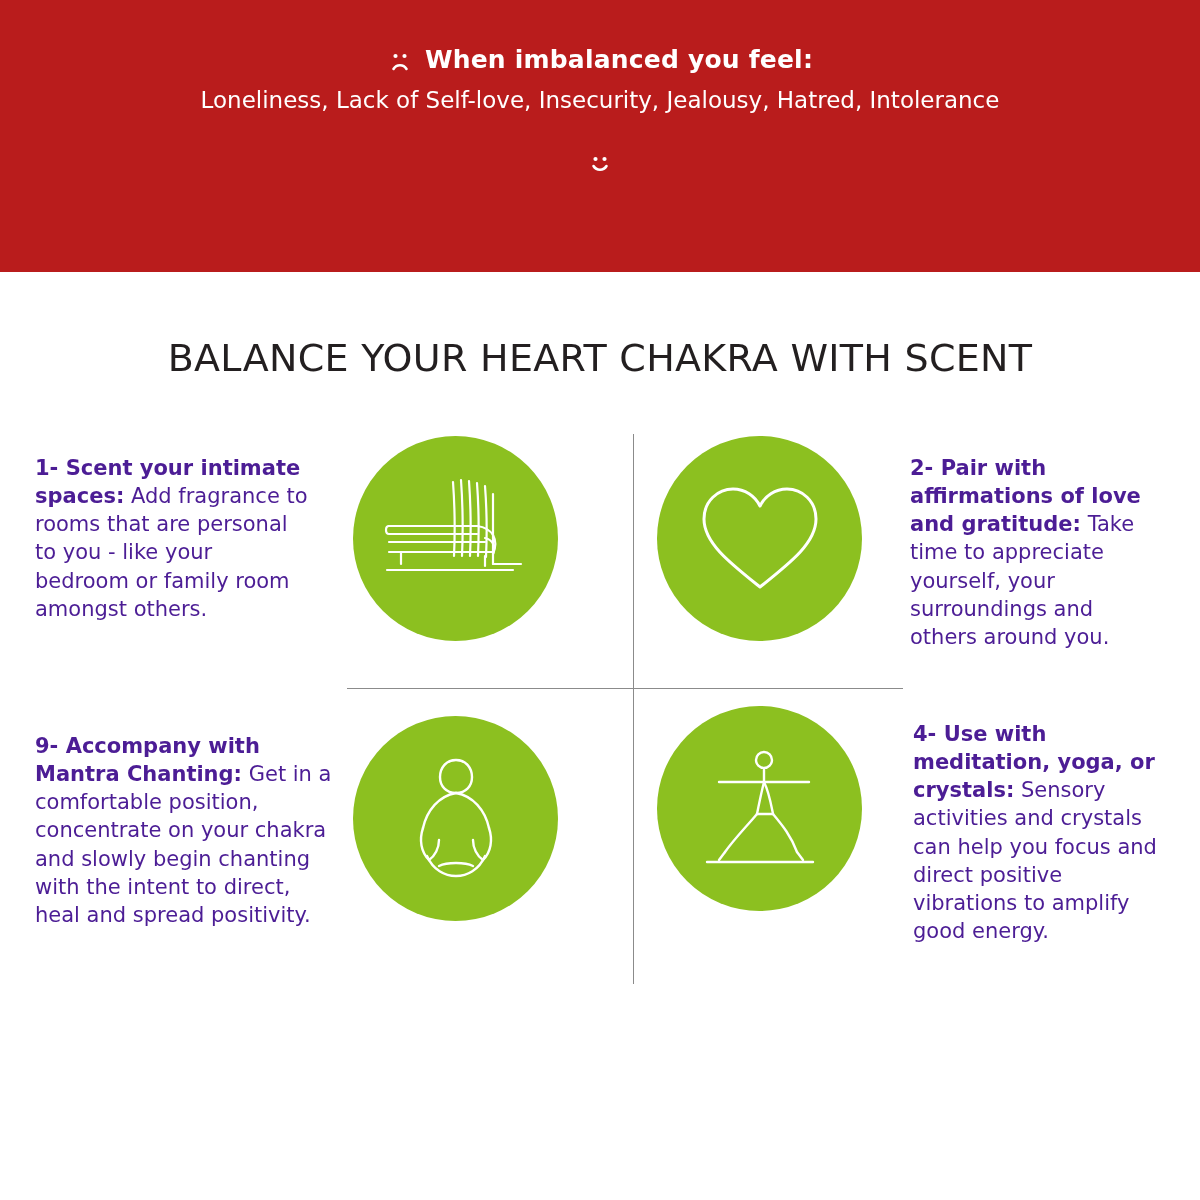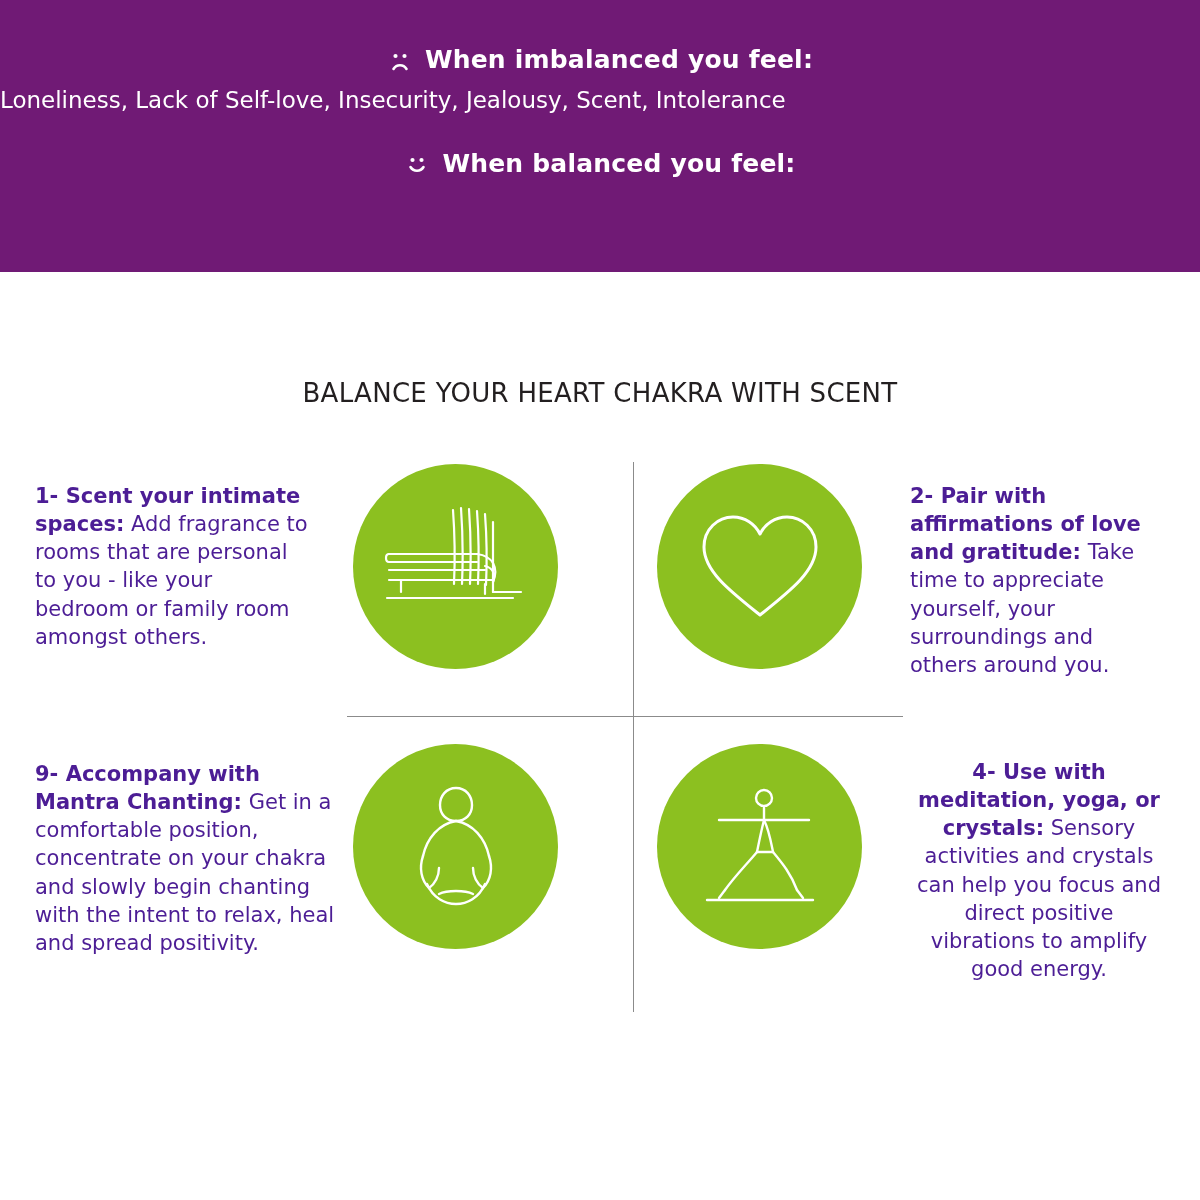--- a/index.html
+++ b/index.html
@@ -9,26 +9,26 @@
   body {
     width: 1200px;
     height: 1200px;
     background: #ffffff;
     font-family: "DejaVu Sans", sans-serif;
     overflow: hidden;
   }
 
   
   .banner {
-    background: #701a75;
+    background: #b91c1c;
     width: 1200px;
     height: 272px;
     box-sizing: border-box;
     padding-top: 46px;
-    text-align: left;
+    text-align: center;
     color: #ffffff;
   }
   .banner-row {
     display: flex;
     align-items: center;
     justify-content: center;
     gap: 12px;
   }
   .banner-heading {
     font-size: 25px;
@@ -49,24 +49,24 @@
     line-height: 1.25;
     font-weight: 400;
   }
   .banner-gap {
     height: 36px;
   }
 
   
   .section-title {
     text-align: center;
-    font-size: 26px;
+    font-size: 38px;
     color: #231f20;
     letter-spacing: .3px;
-    margin-top: 106px;
+    margin-top: 64px;
     font-weight: 400;
   }
 
   
   .grid {
     position: relative;
     margin: 46px auto 0 auto;
     width: 1130px;
     height: 600px;
   }
@@ -88,21 +88,21 @@
   }
 
   .cell {
     position: absolute;
     display: flex;
     align-items: flex-start;
   }
   .cell-tl { left: 0;    top: 10px;  width: 570px; justify-content: flex-start; }
   .cell-tr { left: 600px; top: 10px; width: 530px; justify-content: flex-start; }
   .cell-bl { left: 0;    top: 290px; width: 570px; }
-  .cell-br { left: 600px; top: 290px; width: 530px; text-align: center; }
+  .cell-br { left: 600px; top: 280px; width: 530px; }
 
   .text-block {
     font-size: 21px;
     color: #4c1d95;
     line-height: 1.34;
   }
   .text-block b {
     font-weight: bold;
   }
   .tl-text { width: 276px; padding-top: 18px; }
@@ -134,33 +134,32 @@
   <div class="banner-row">
     <span class="face-icon">
       <svg width="26" height="26" viewBox="0 0 26 26">
         <circle cx="8.5" cy="7" r="2.1" fill="#ffffff"></circle>
         <circle cx="17.5" cy="7" r="2.1" fill="#ffffff"></circle>
         <path d="M6.5 20 C9.5 15, 16.5 15, 19.5 20" stroke="#ffffff" stroke-width="2.6" fill="none" stroke-linecap="round"></path>
       </svg>
     </span>
     <span class="banner-heading">When imbalanced you feel:</span>
   </div>
-  <div class="banner-list">Loneliness, Lack of Self-love, Insecurity, Jealousy, Scent, Intolerance</div>
+  <div class="banner-list">Loneliness, Lack of Self-love, Insecurity, Jealousy, Hatred, Intolerance</div>
 
   <div class="banner-gap"></div>
 
   <div class="banner-row">
     <span class="face-icon">
       <svg width="26" height="26" viewBox="0 0 26 26">
         <circle cx="8.5" cy="7" r="2.1" fill="#ffffff"></circle>
         <circle cx="17.5" cy="7" r="2.1" fill="#ffffff"></circle>
         <path d="M6.5 14 C9.5 19, 16.5 19, 19.5 14" stroke="#ffffff" stroke-width="2.6" fill="none" stroke-linecap="round"></path>
       </svg>
     </span>
-    <span class="banner-heading">When balanced you feel:</span>
   </div>
 </div>
 
 <div class="section-title">BALANCE YOUR HEART CHAKRA WITH SCENT</div>
 
 <div class="grid">
 
   <div class="v-divider"></div>
   <div class="h-divider"></div>
 
@@ -212,21 +211,21 @@
     </div>
     <div class="text-block tr-text">
       <b>2- Pair with affirmations of love and gratitude:</b>
       <span>Take time to appreciate yourself, your surroundings and others around you.</span>
     </div>
   </div>
 
   <div class="cell cell-bl">
     <div class="text-block bl-text">
       <b>9- Accompany with Mantra Chanting:</b>
-      <span>Get in a comfortable position, concentrate on your chakra and slowly begin chanting with the intent to relax, heal and spread positivity.</span>
+      <span>Get in a comfortable position, concentrate on your chakra and slowly begin chanting with the intent to direct, heal and spread positivity.</span>
     </div>
     <div class="bl-icon">
       <div class="circle">
         <svg width="150" height="150" viewBox="0 0 150 150">
           <g fill="none" stroke="#ffffff" stroke-width="2.4" stroke-linecap="round" stroke-linejoin="round">
 
             <path d="M75 16 C85 16, 91 24, 91 33 C91 42, 85 49, 75 49 C65 49, 59 42, 59 33 C59 24, 65 16, 75 16 Z"></path>
 
             <path d="M75 49 C58 52, 46 66, 42 84"></path>
             <path d="M75 49 C92 52, 104 66, 108 84"></path>

